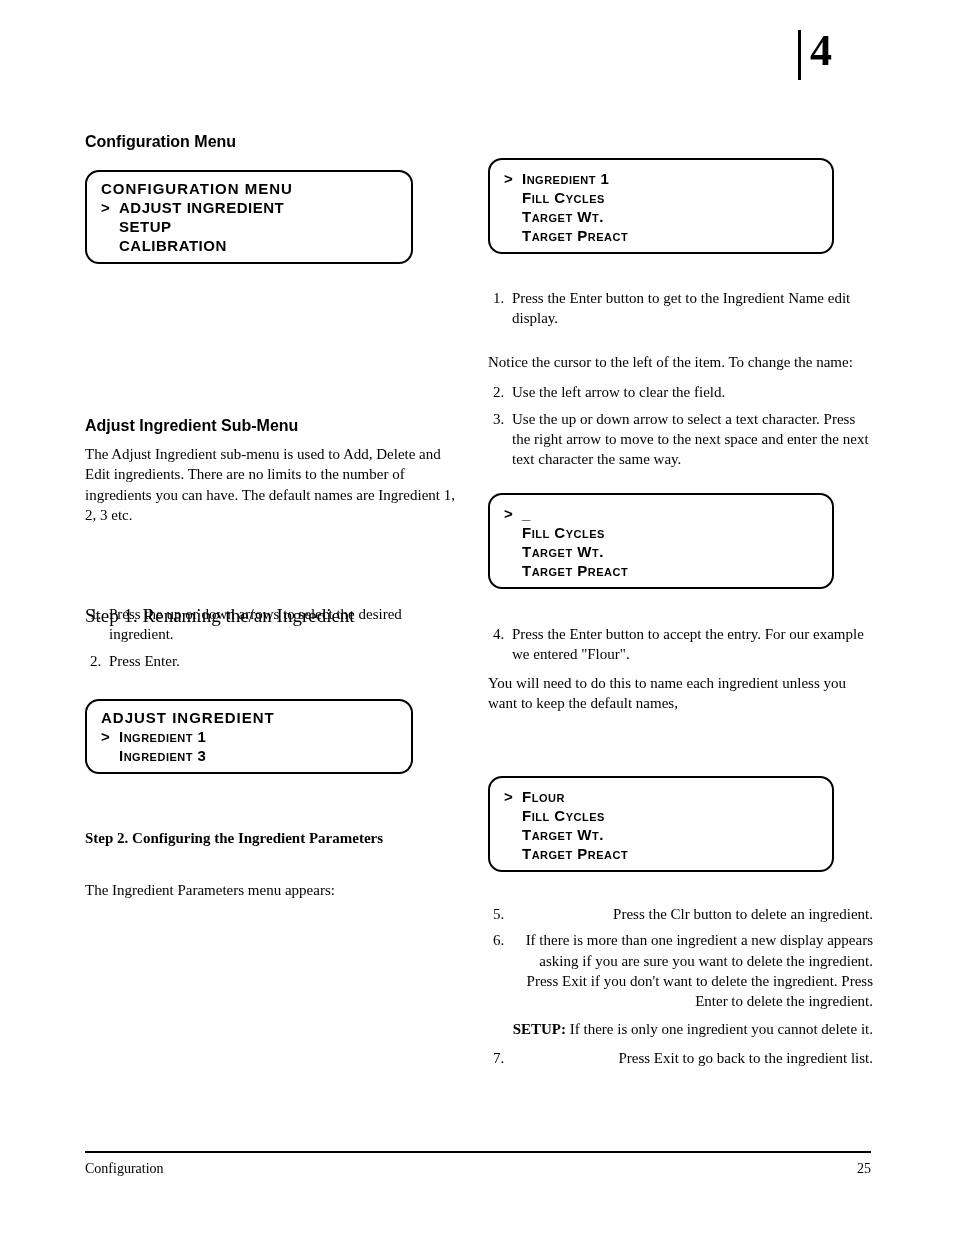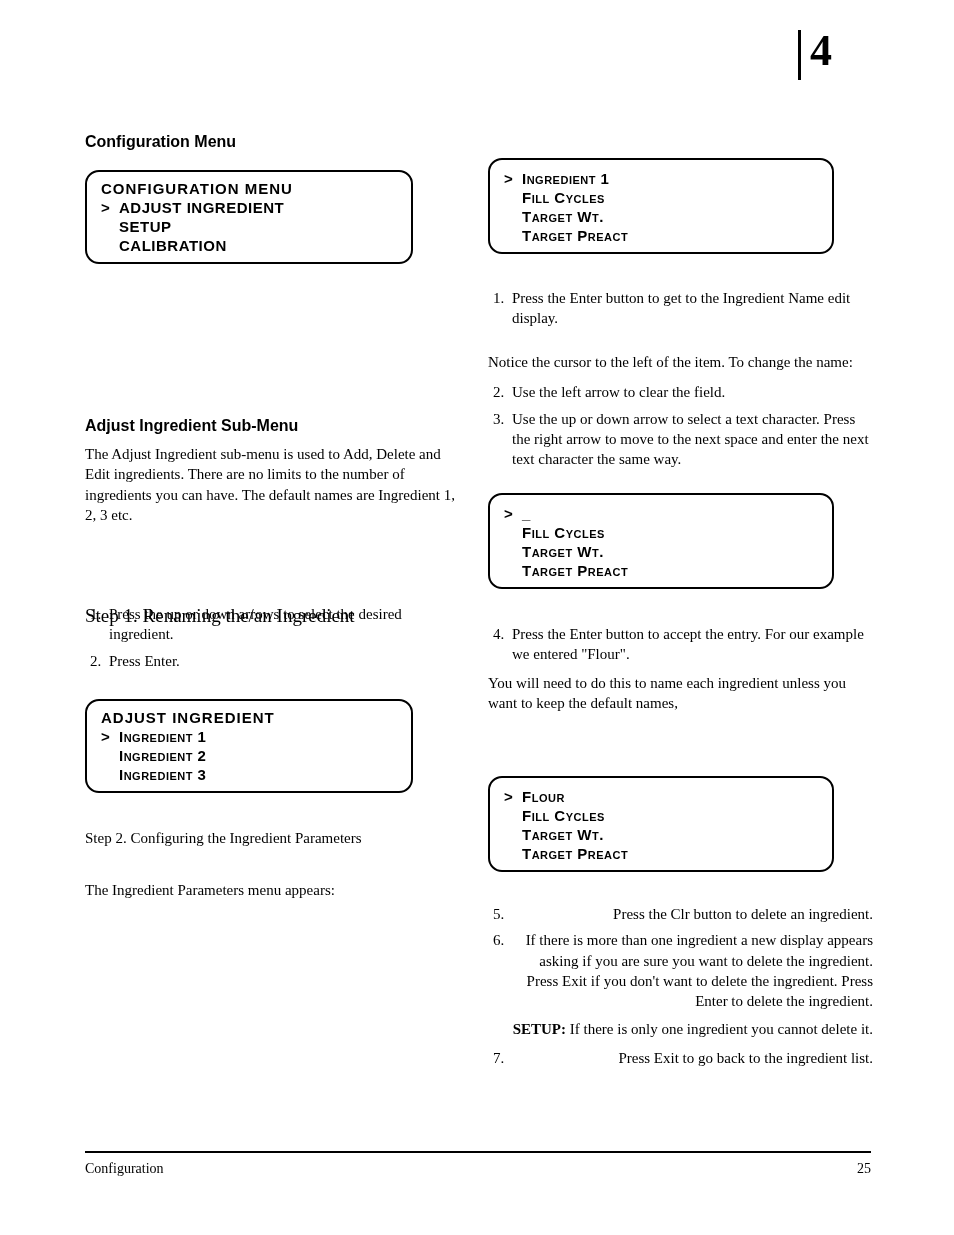--- a/index.html
+++ b/index.html
@@ -214,24 +214,20 @@
   </div>
 
   <div class="lcd" style="left:85px; top:699px; width:328px;">
     <div class="title">ADJUST INGREDIENT</div>
     <div class="row">
         <span class="caret">&gt;</span>
         <span>Ingredient 1</span>
       </div>
     <div class="row">
         <span class="indent"></span>
-        <span>Ingredient 2</span>
-      </div>
-    <div class="row">
-        <span class="indent"></span>
         <span>Ingredient 3</span>
       </div>
   </div>
 
   <div class="lcd" style="left:488px; top:776px; width:346px;">
     <div class="row">
         <span class="caret">&gt;</span>
         <span>Flour</span>
       </div>
     <div class="row">
@@ -242,21 +238,21 @@
         <span class="indent"></span>
         <span>Target Wt.</span>
       </div>
     <div class="row">
         <span class="indent"></span>
         <span>Target Preact</span>
       </div>
   </div>
 
   <div class="blk left-col" style="top:830px;">
-    <div style="font-weight:normal; font-size:15px;">Step 2. Configuring the Ingredient Parameters</div>
+    <div style="font-weight:bold; font-size:15px;">Step 2. Configuring the Ingredient Parameters</div>
   </div>
   <div class="blk left-col body-text" style="top:880px;">The Ingredient Parameters menu appears:</div>
 
   <div class="blk right-col body-text" style="top:900px;text-align:right;">
     <ol class="steps" start="5">
       <li>Press the Clr button to delete an ingredient.</li>
       <li>If there is more than one ingredient a new display appears asking if you are sure you want to delete the ingredient. Press Exit if you don't want to delete the ingredient. Press Enter to delete the ingredient.</li>
     </ol>
     <div style="margin-top:8px;">
       <span style="font-weight:bold;">SETUP:</span>

